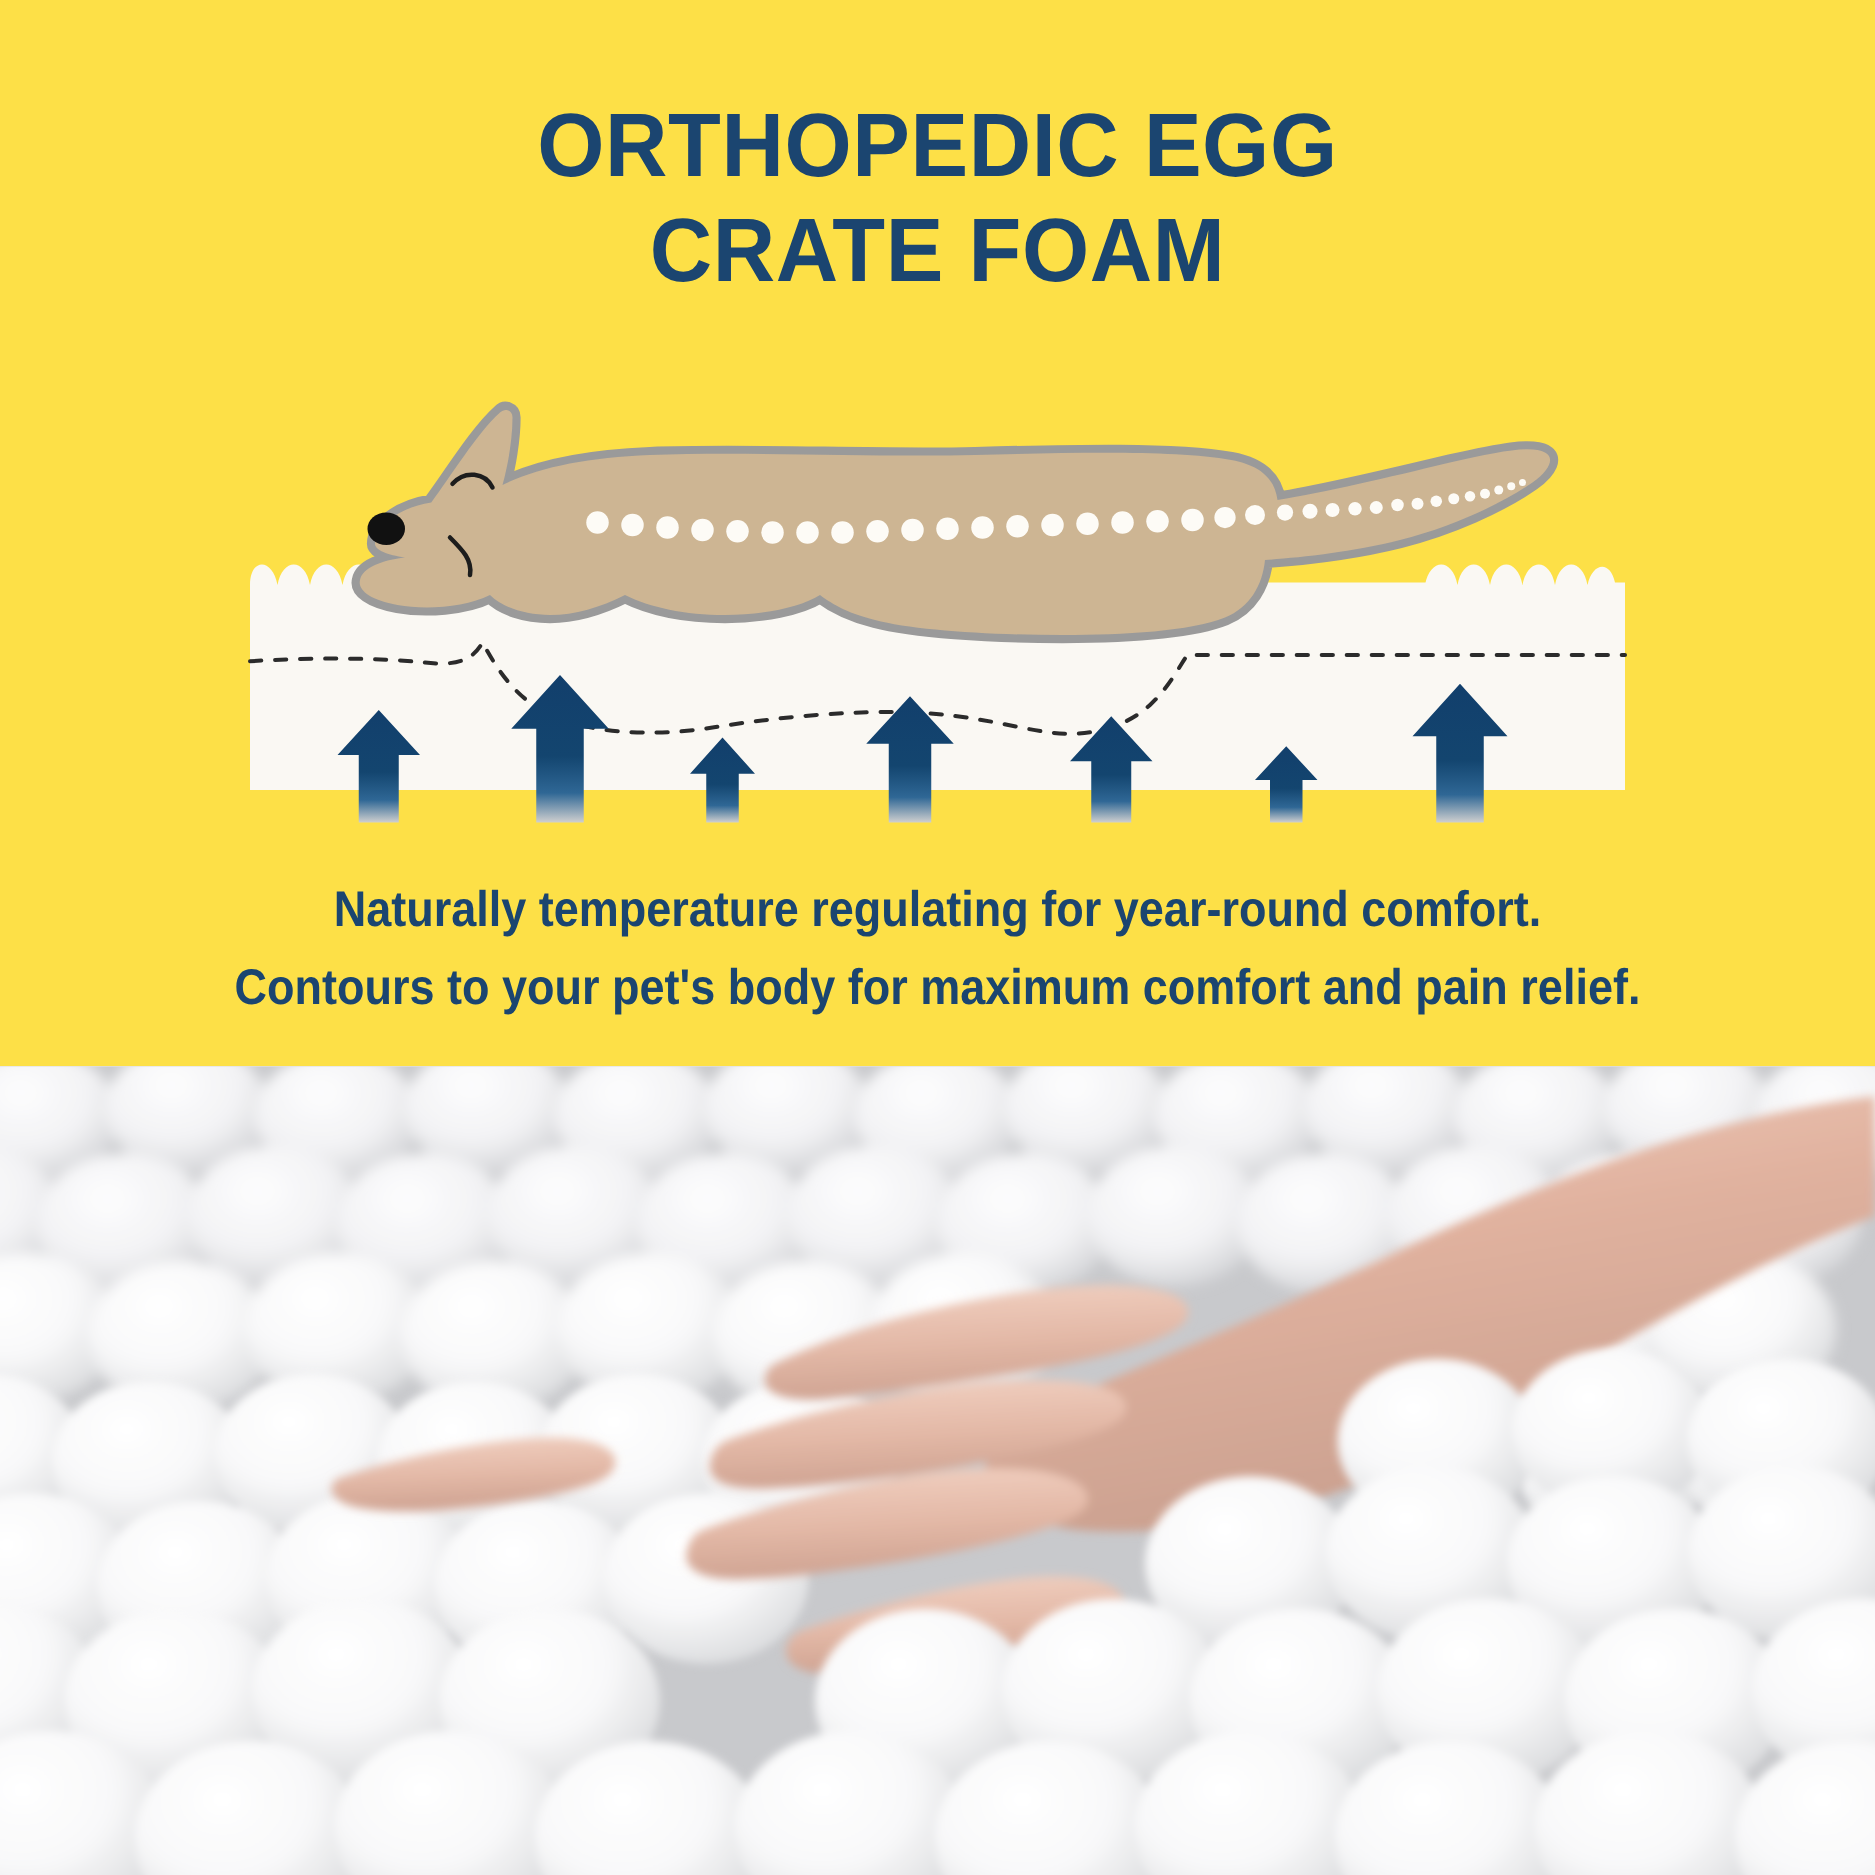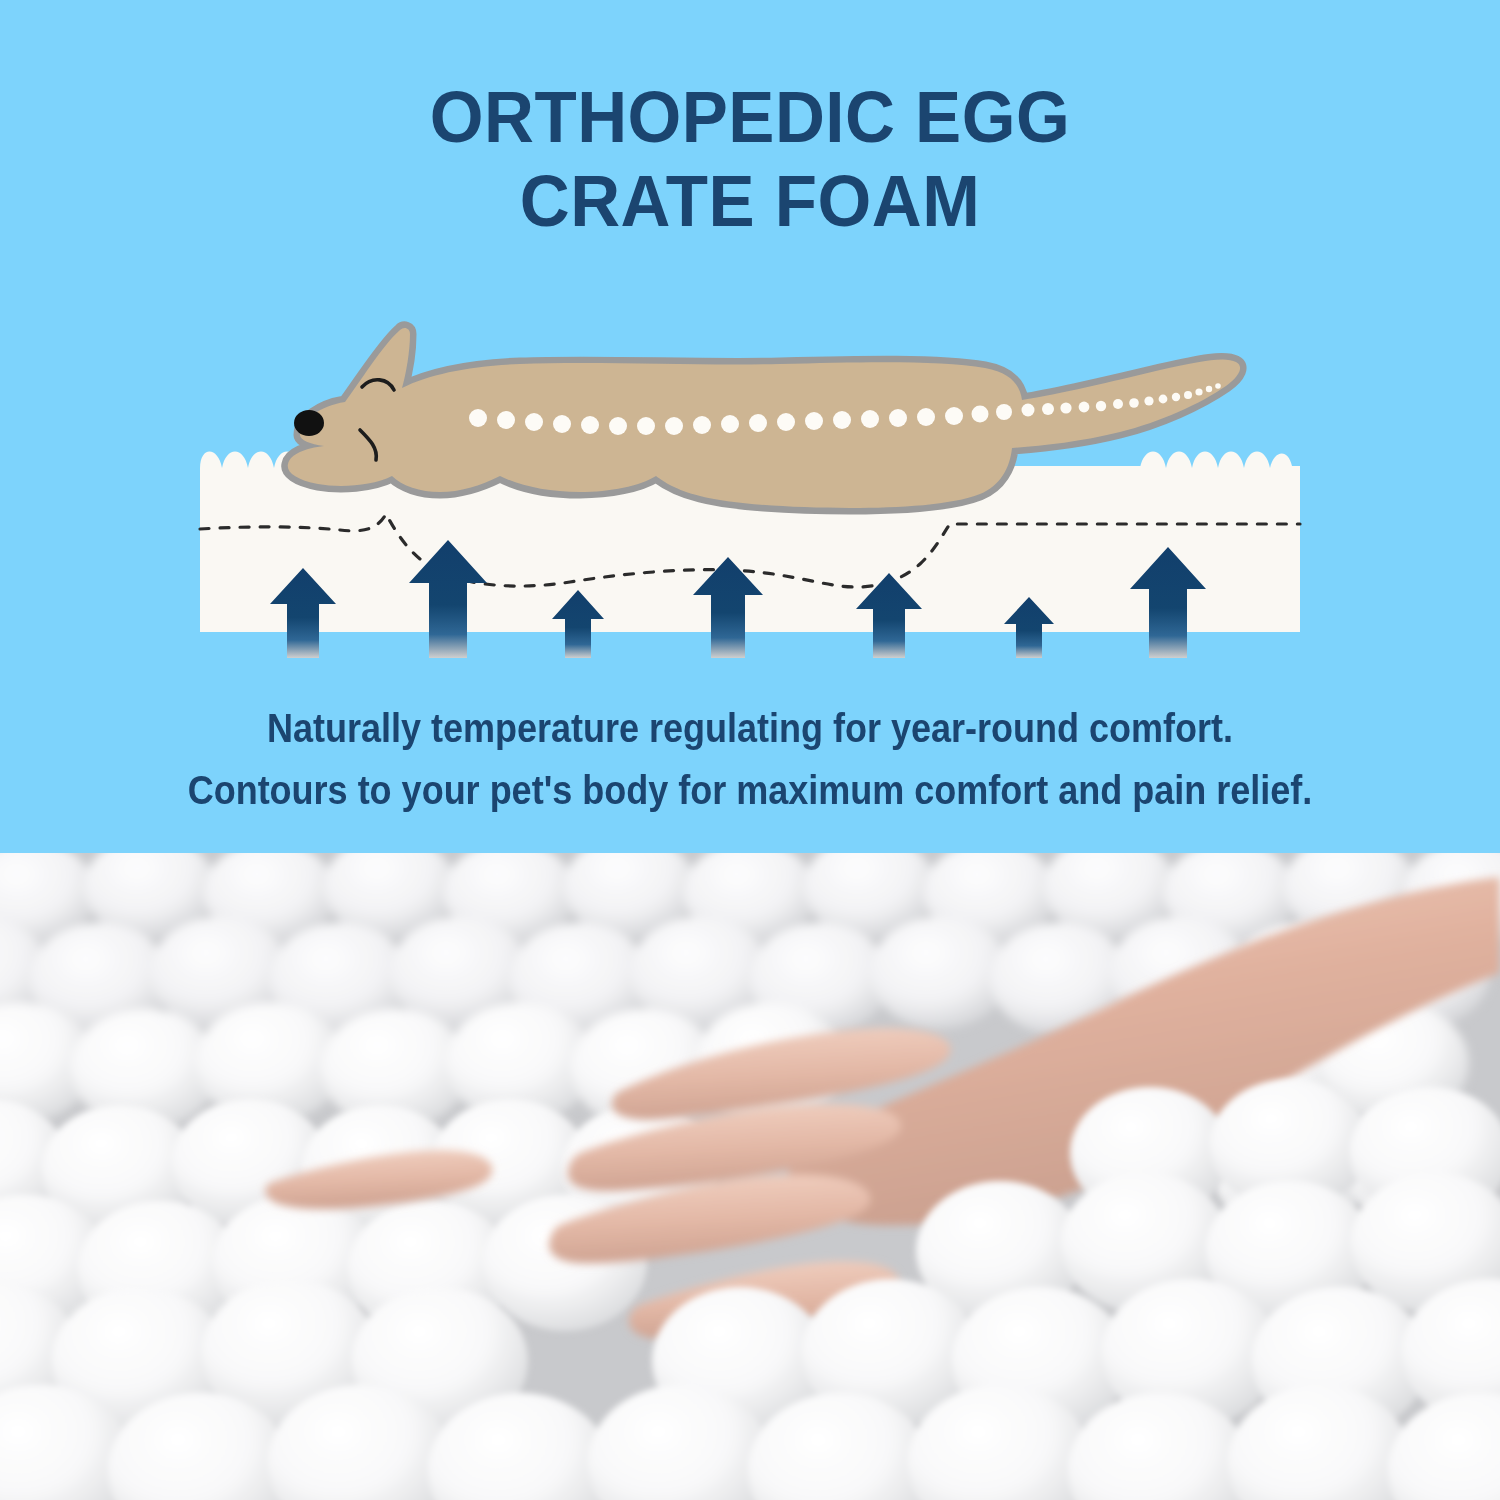--- a/index.html
+++ b/index.html
@@ -6,21 +6,21 @@
   body{
     width:1500px;height:1500px;overflow:hidden;
     font-family:"Liberation Sans",sans-serif;
     background:#cfcfcf;
   }
   #page{position:relative;width:1500px;height:1500px;overflow:hidden;}
 
   
   .top-panel{
     position:absolute;left:0;top:0;width:1500px;height:853px;
-    background:#7dd3fc;
+    background:#fde047;
   }
 
   .title{
     position:absolute;left:0;top:76px;width:1500px;
     text-align:center;
     color:#1b4570;
     font-family:"Liberation Sans",sans-serif;
     font-weight:bold;
     font-size:72px;
     line-height:1.16;

